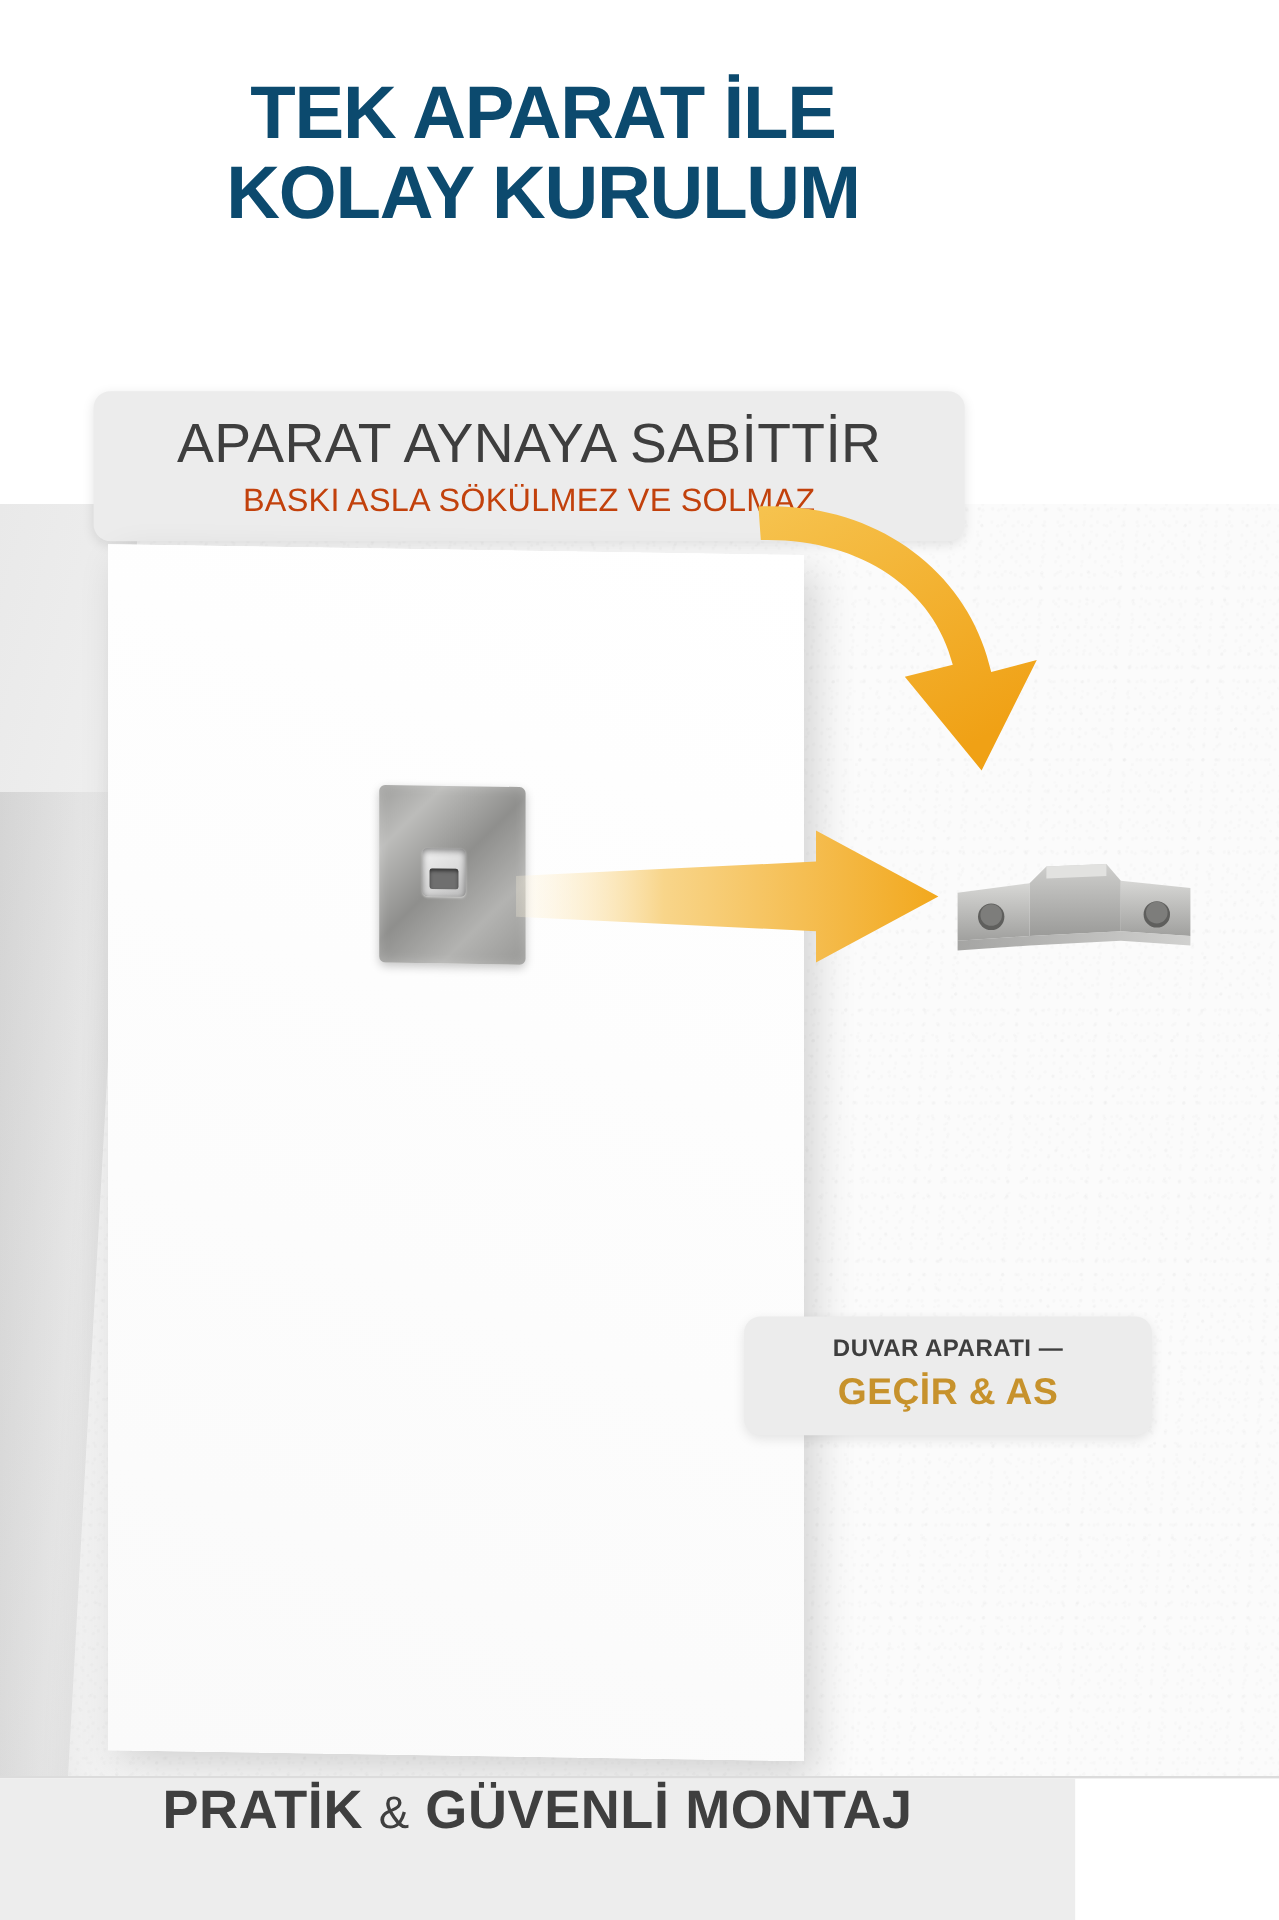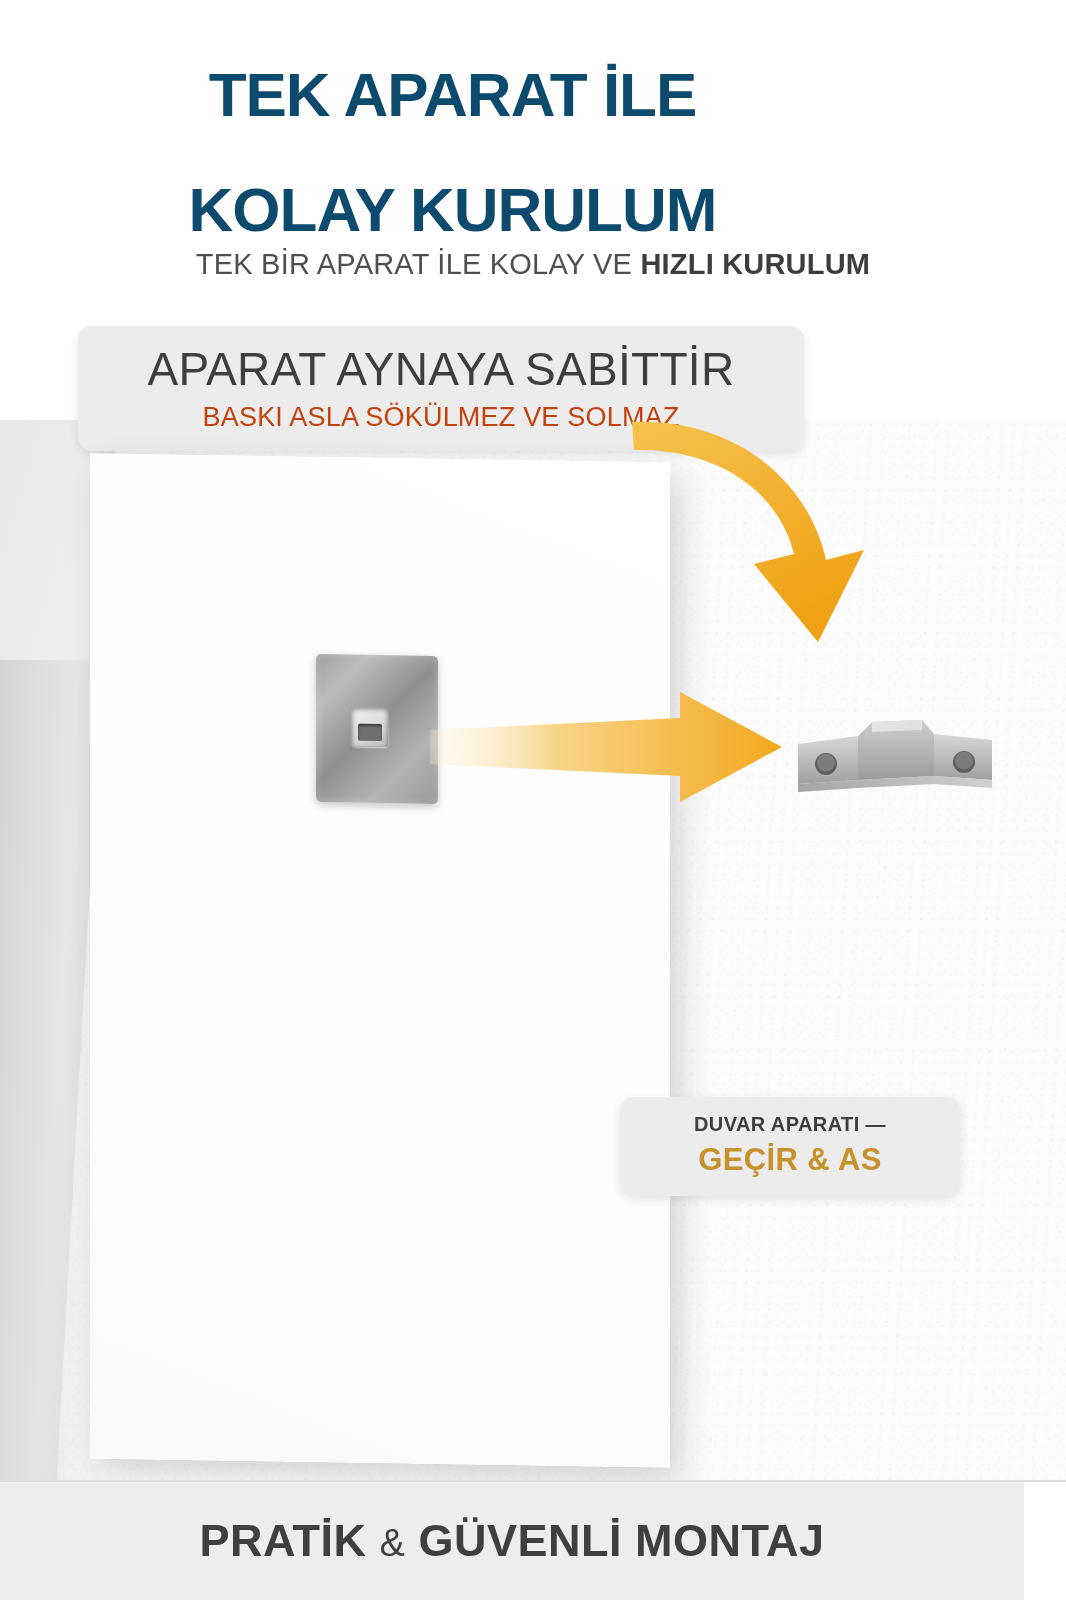--- a/index.html
+++ b/index.html
@@ -25,21 +25,21 @@
     top: 62px;
     left: 0;
     width: 905px;
     text-align: center;
     color: #0c4a6e;
     font-weight: bold;
     font-size: 62px;
     line-height: 1.08;
     letter-spacing: -1px;
   }
-  .headline .l2 { display: block; margin-top: 48px; }
+  .headline .l2 { display: block; }
   .subhead {
     position: absolute;
     top: 248px;
     left: 0;
     width: 1066px;
     text-align: center;
     color: #4f4f4f;
     font-size: 29px;
     letter-spacing: 0.2px;
     white-space: nowrap;
@@ -205,25 +205,25 @@
     color: #c7922c;
     margin-top: 6px;
     letter-spacing: 0.4px;
   }
 
   
   .footer {
     position: absolute;
     left: 0;
     bottom: 0;
-    width: 1024px;
+    width: 896px;
     height: 118px;
     background: #ededed;
     display: flex;
-    align-items: center;
+    align-items: flex-start;
     justify-content: center;
   }
   .footer-text {
     font-size: 45px;
     font-weight: bold;
     color: #3f3f3f;
     letter-spacing: 0.5px;
     white-space: nowrap;
   }
   .footer-text .amp {
@@ -249,23 +249,20 @@
       <div class="wall-texture"></div>
     </div>
     <div class="wall-left-shadow"></div>
   </div>
 
   <div class="headline">
     <span>TEK APARAT İLE</span>
     <span class="l2">KOLAY KURULUM</span>
   </div>
 
-  <div class="subhead">
-    <span>TEK BİR APARAT İLE KOLAY VE </span><b>HIZLI KURULUM</b>
-  </div>
 
   <div class="callout callout-top">
     <div class="c-title">APARAT AYNAYA SABİTTİR</div>
     <div class="c-sub">BASKI ASLA SÖKÜLMEZ VE SOLMAZ</div>
   </div>
 
   <div class="mirror">
     <div class="mirror-inner"></div>
   </div>
 

